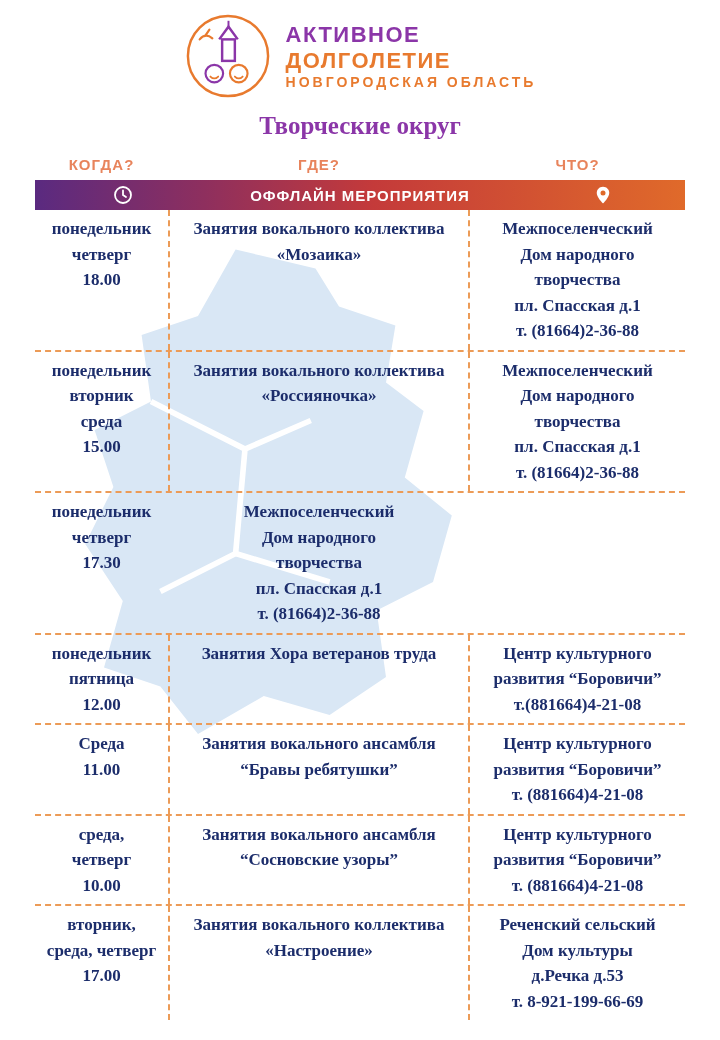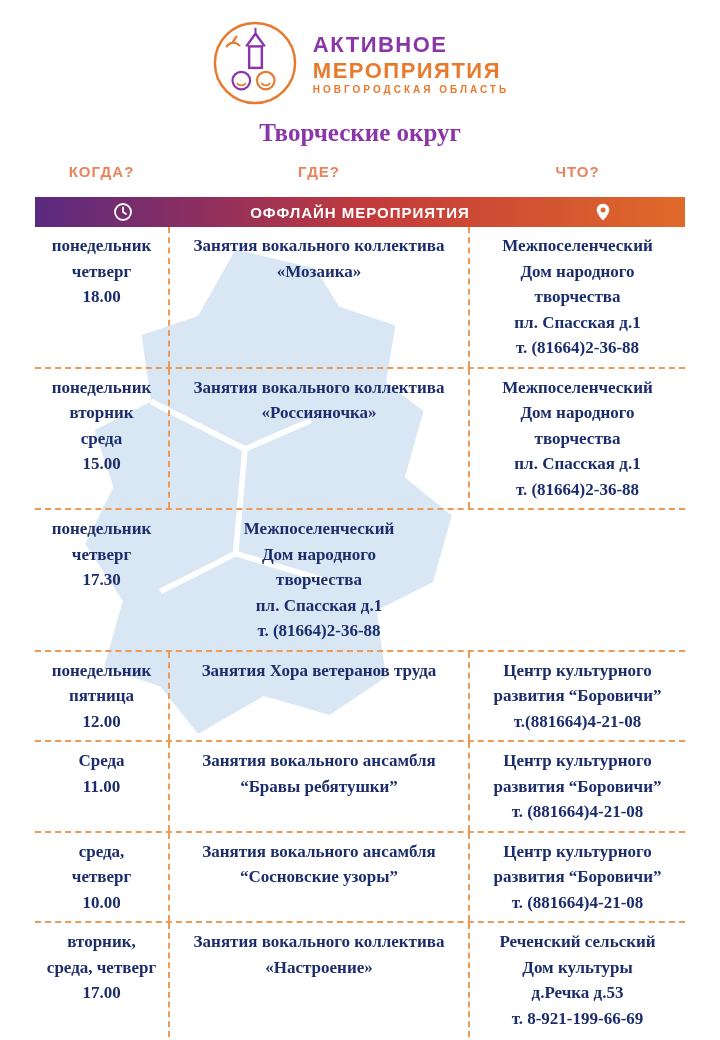--- a/index.html
+++ b/index.html
@@ -8,40 +8,40 @@
     --orange:#e87a2e;
     --salmon:#e8845c;
     --dash:#ec9b57;
     --grad1:#5a2a80;
     --grad2:#c43a3a;
     --grad3:#e06a2a;
     --watermark:#d9e7f5;
   }
   *{margin:0;padding:0;box-sizing:border-box;}
   body{background:#fff;font-family:"Liberation Sans",sans-serif;}
-  .page{position:relative;width:716px;height:1040px;background:#fff;overflow:hidden;margin:0 auto;padding-top:17px;}
+  .page{position:relative;width:716px;height:1040px;background:#fff;overflow:hidden;margin:0 auto;padding-top:10px;}
 
   
   .watermark{position:absolute;left:55px;top:240px;width:470px;height:570px;z-index:0;pointer-events:none;}
 
   .content{position:relative;z-index:1;}
 
   
   .logo{display:flex;align-items:center;justify-content:center;gap:14px;height:92px;}
   .logo-emblem{width:88px;height:88px;flex:0 0 auto;}
   .logo-text{text-align:left;}
   .logo-line1{font-size:22px;font-weight:800;letter-spacing:1.5px;color:var(--purple);}
   .logo-line2{font-size:22px;font-weight:800;letter-spacing:1.5px;color:var(--orange);}
-  .logo-sub{font-size:10px;font-weight:700;letter-spacing:3px;color:var(--orange);}
+  .logo-sub{font-size:14px;font-weight:700;letter-spacing:3px;color:var(--orange);}
 
   
   .page-title{margin-top:8px;text-align:center;font-family:"Liberation Serif",serif;font-weight:700;color:var(--purple);font-size:25px;line-height:1.28;}
 
   
-  .col-grid{width:650px;margin:16px auto;display:grid;grid-template-columns:133px 1fr 215px;gap:41px;}
+  .col-grid{width:650px;margin:6px auto;display:grid;grid-template-columns:133px 1fr 215px;gap:41px;}
   .col-labels{margin-top:12px;height:20px;align-items:center;}
   .col-label{font-size:15px;font-weight:700;letter-spacing:1px;color:var(--salmon);text-align:center;}
 
   
   .grad-bar{position:relative;width:650px;height:30px;margin:4px auto 0 auto;
     background:linear-gradient(90deg,var(--grad1) 0%,#8e2f5e 26%,var(--grad2) 52%,var(--grad3) 100%);
     display:flex;align-items:center;justify-content:center;text-align:right;}
   .bar-label{color:#fff;font-size:15px;font-weight:700;letter-spacing:1px;}
   .bar-icon{position:absolute;top:5px;width:20px;height:20px;}
   .bar-icon.clock{left:78px;}
@@ -86,21 +86,21 @@
         <rect x="39" y="28" width="13" height="22" fill="none" stroke="var(--purple)" stroke-width="2.5"></rect>
         <path d="M36 28 L45.5 15 L55 28" fill="none" stroke="var(--purple)" stroke-width="2.5"></path>
         <line x1="45.5" y1="15" x2="45.5" y2="9" stroke="var(--purple)" stroke-width="2"></line>
         <path d="M16 28 q6 -7 13 -1 M22 24 l4 -6" fill="none" stroke="var(--orange)" stroke-width="2.2" stroke-linecap="round"></path>
         <circle cx="31" cy="63" r="9" fill="none" stroke="var(--purple)" stroke-width="2.2"></circle>
         <circle cx="56" cy="63" r="9" fill="none" stroke="var(--orange)" stroke-width="2.2"></circle>
         <path d="M27 66 q4 4 8 0 M52 66 q4 4 8 0" fill="none" stroke="var(--orange)" stroke-width="1.8" stroke-linecap="round"></path>
       </svg>
       <div class="logo-text">
         <div class="logo-line1">АКТИВНОЕ</div>
-        <div class="logo-line2">МЕРОПРИЯТИЯ</div>
+        <div class="logo-line2">ДОЛГОЛЕТИЕ</div>
         <div class="logo-sub">НОВГОРОДСКАЯ ОБЛАСТЬ</div>
       </div>
     </header>
 
     <div class="page-title">
       <div>Творческие округ</div>
     </div>
 
     <div class="col-grid col-labels">
       <span class="col-label">КОГДА?</span>

